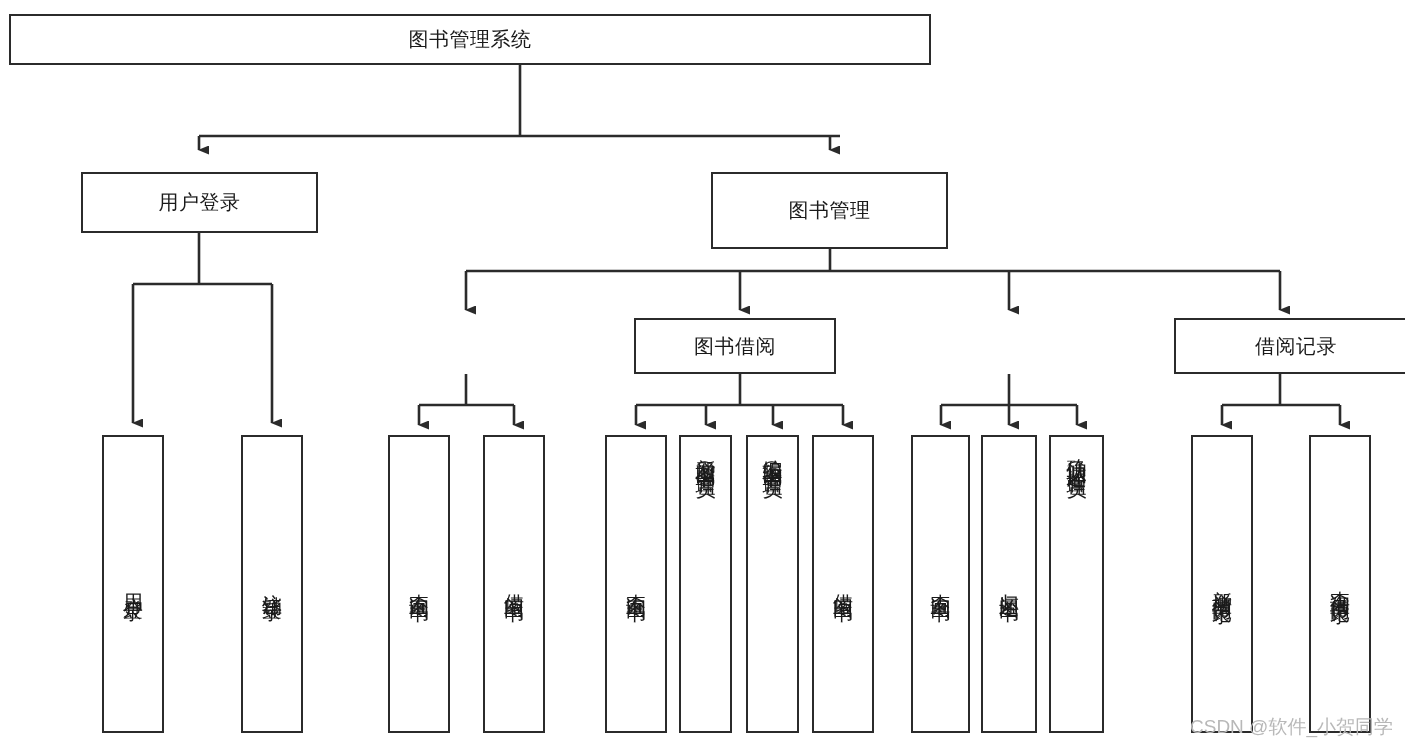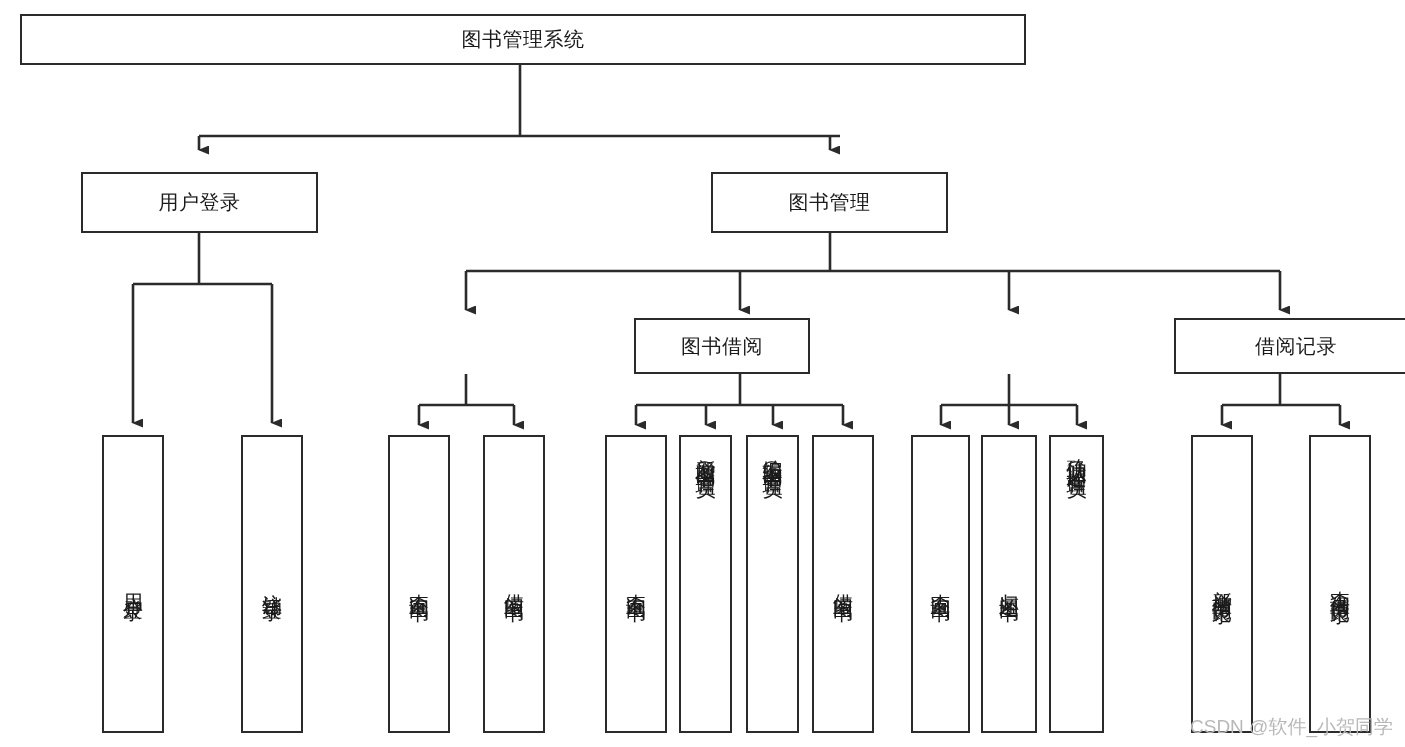--- a/index.html
+++ b/index.html
@@ -116,32 +116,32 @@
       <path d="M1077,405 L1077,425" marker-end="url(#arrowhead)"></path>
 
       <path d="M1280,374 L1280,405"></path>
       <path d="M1222,405 L1340,405"></path>
       <path d="M1222,405 L1222,425" marker-end="url(#arrowhead)"></path>
       <path d="M1340,405 L1340,425" marker-end="url(#arrowhead)"></path>
 
     </g>
   </svg>
 
-  <div class="node" style="left:20px; top:14px; width:1006px; height:51px;">
+  <div class="node" style="left:9px; top:14px; width:922px; height:51px;">
     <span class="node-label">图书管理系统</span>
   </div>
 
   <div class="node" style="left:81px; top:172px; width:237px; height:61px;">
     <span class="node-label">用户登录</span>
   </div>
-  <div class="node" style="left:711px; top:172px; width:237px; height:61px;">
+  <div class="node" style="left:711px; top:172px; width:237px; height:77px;">
     <span class="node-label">图书管理</span>
   </div>
 
-  <div class="node" style="left:634px; top:318px; width:176px; height:56px;">
+  <div class="node" style="left:634px; top:318px; width:202px; height:56px;">
     <span class="node-label">图书借阅</span>
   </div>
   <div class="node" style="left:1174px; top:318px; width:244px; height:56px;">
     <span class="node-label">借阅记录</span>
   </div>
 
   <div class="node vertical centered" style="left:102px; top:435px; width:62px; height:298px;">
     <span class="node-label">用户登录</span>
   </div>
   <div class="node vertical centered" style="left:241px; top:435px; width:62px; height:298px;">

